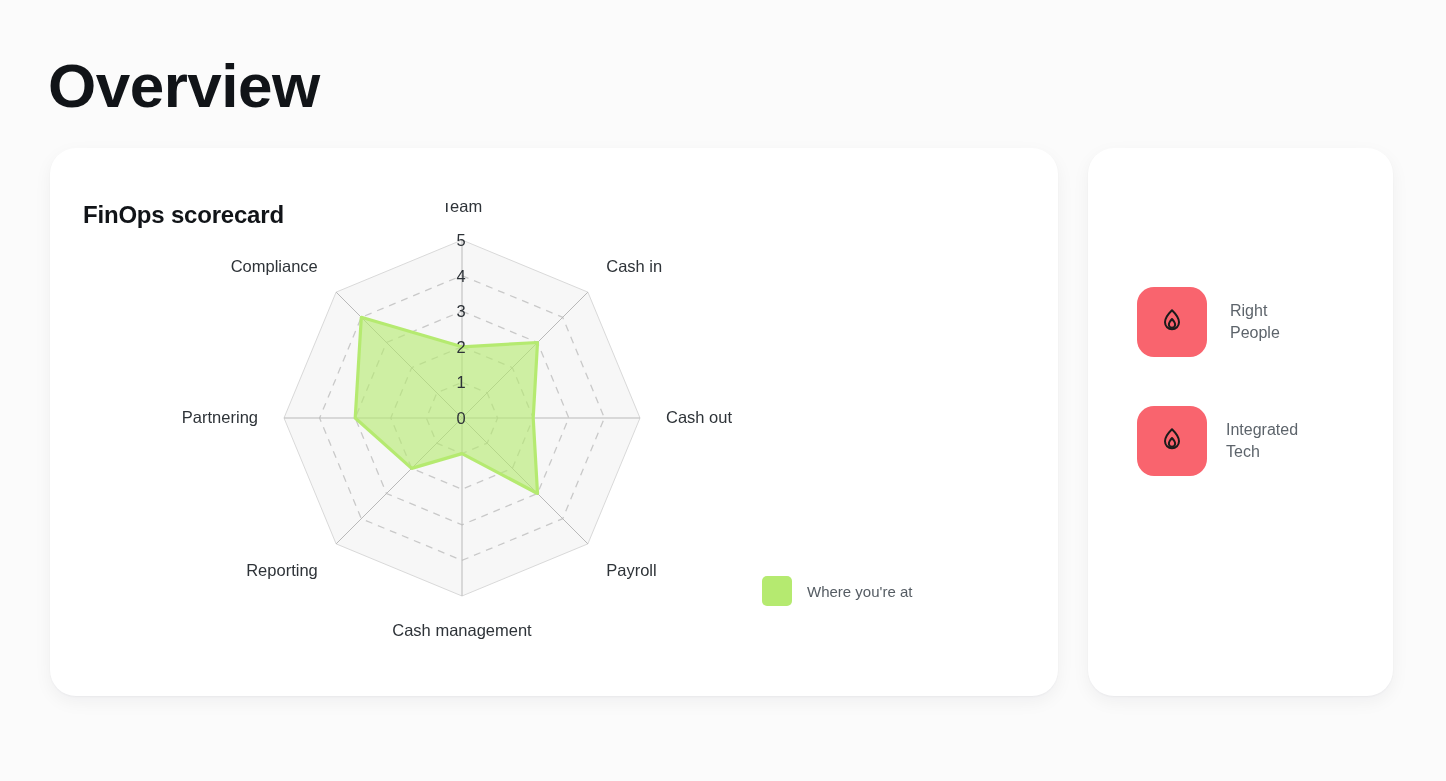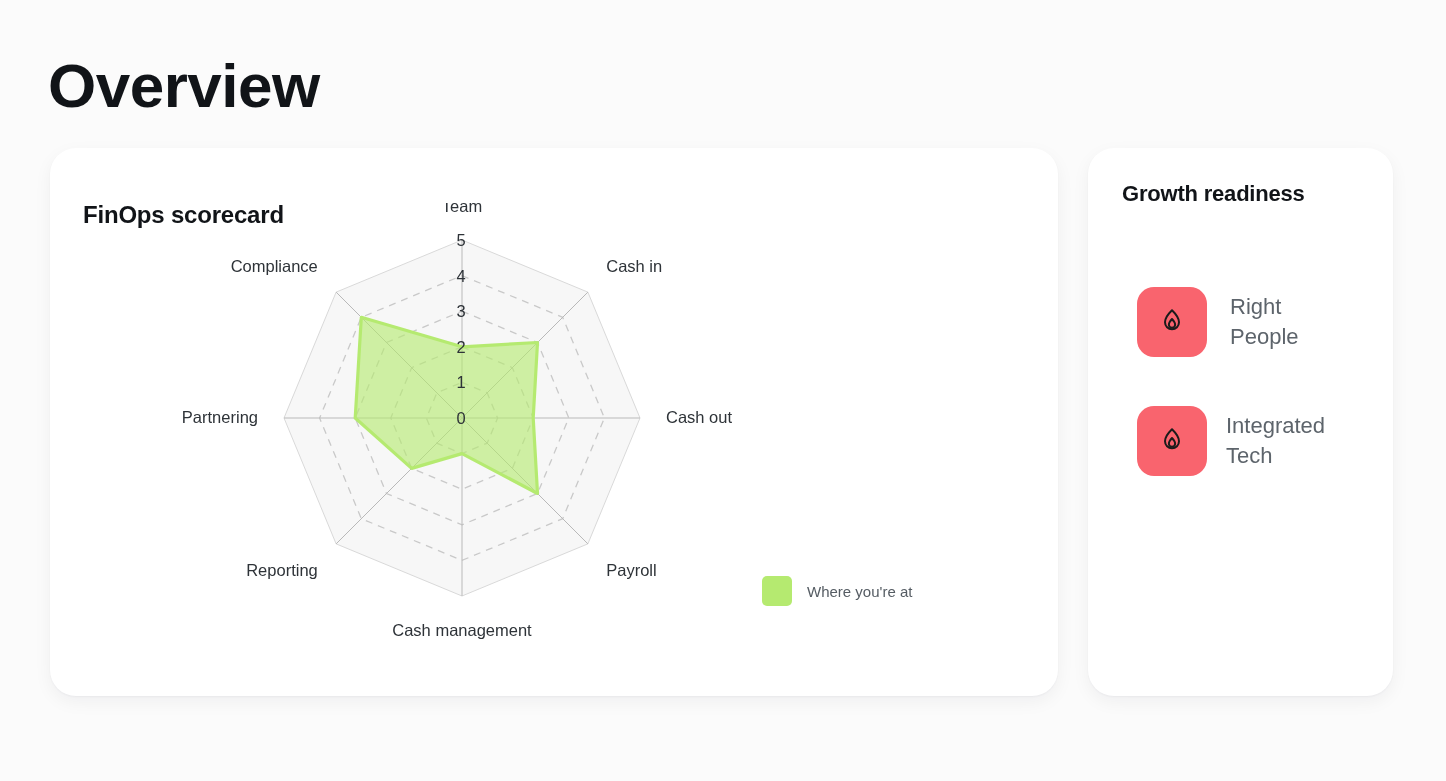--- a/index.html
+++ b/index.html
@@ -105,21 +105,21 @@
   .growth-item:last-child { margin-bottom: 0; gap: 19px; }
   .growth-icon-tile {
     width: 70px; height: 70px;
     border-radius: 17px;
     display: flex;
     align-items: center;
     justify-content: center;
     flex: 0 0 auto;
   }
   .growth-label {
-    font-size: 22px;
+    font-size: 16px;
     line-height: 1.38;
     color: #5d646b;
     white-space: pre-line;
   }
 </style>
 </head>
 <body>
 
 <div class="page">
 
@@ -171,21 +171,20 @@
       </svg>
     </div>
 
     <div id="legend">
       <span id="legend-swatch"></span>
       <span id="legend-text">Where you're at</span>
     </div>
   </section>
 
   <section class="card" id="growth-card">
-    <h2 class="card-title" id="growth-title">Growth readiness</h2>
     <div class="growth-list" id="growth-list">
         <div class="growth-item">
           <span class="growth-icon-tile" style="background: rgb(249, 100, 110);">
             <span style="display: flex;">
               <svg width="30" height="30" viewBox="0 0 24 24" fill="none" stroke="#1b1b1b" stroke-width="1.6" stroke-linecap="round" stroke-linejoin="round">
                 <path d="M12 2.6c3.2 3.1 5.6 6 5.6 9.6a5.6 5.6 0 1 1-11.2 0c0-3.6 2.4-6.5 5.6-9.6z"></path>
                 <path d="M12 9.6c1.5 1.6 2.5 3 2.5 4.5a2.5 2.5 0 1 1-5 0c0-1.5 1-2.9 2.5-4.5z"></path>
               </svg>
             </span>
           </span>

